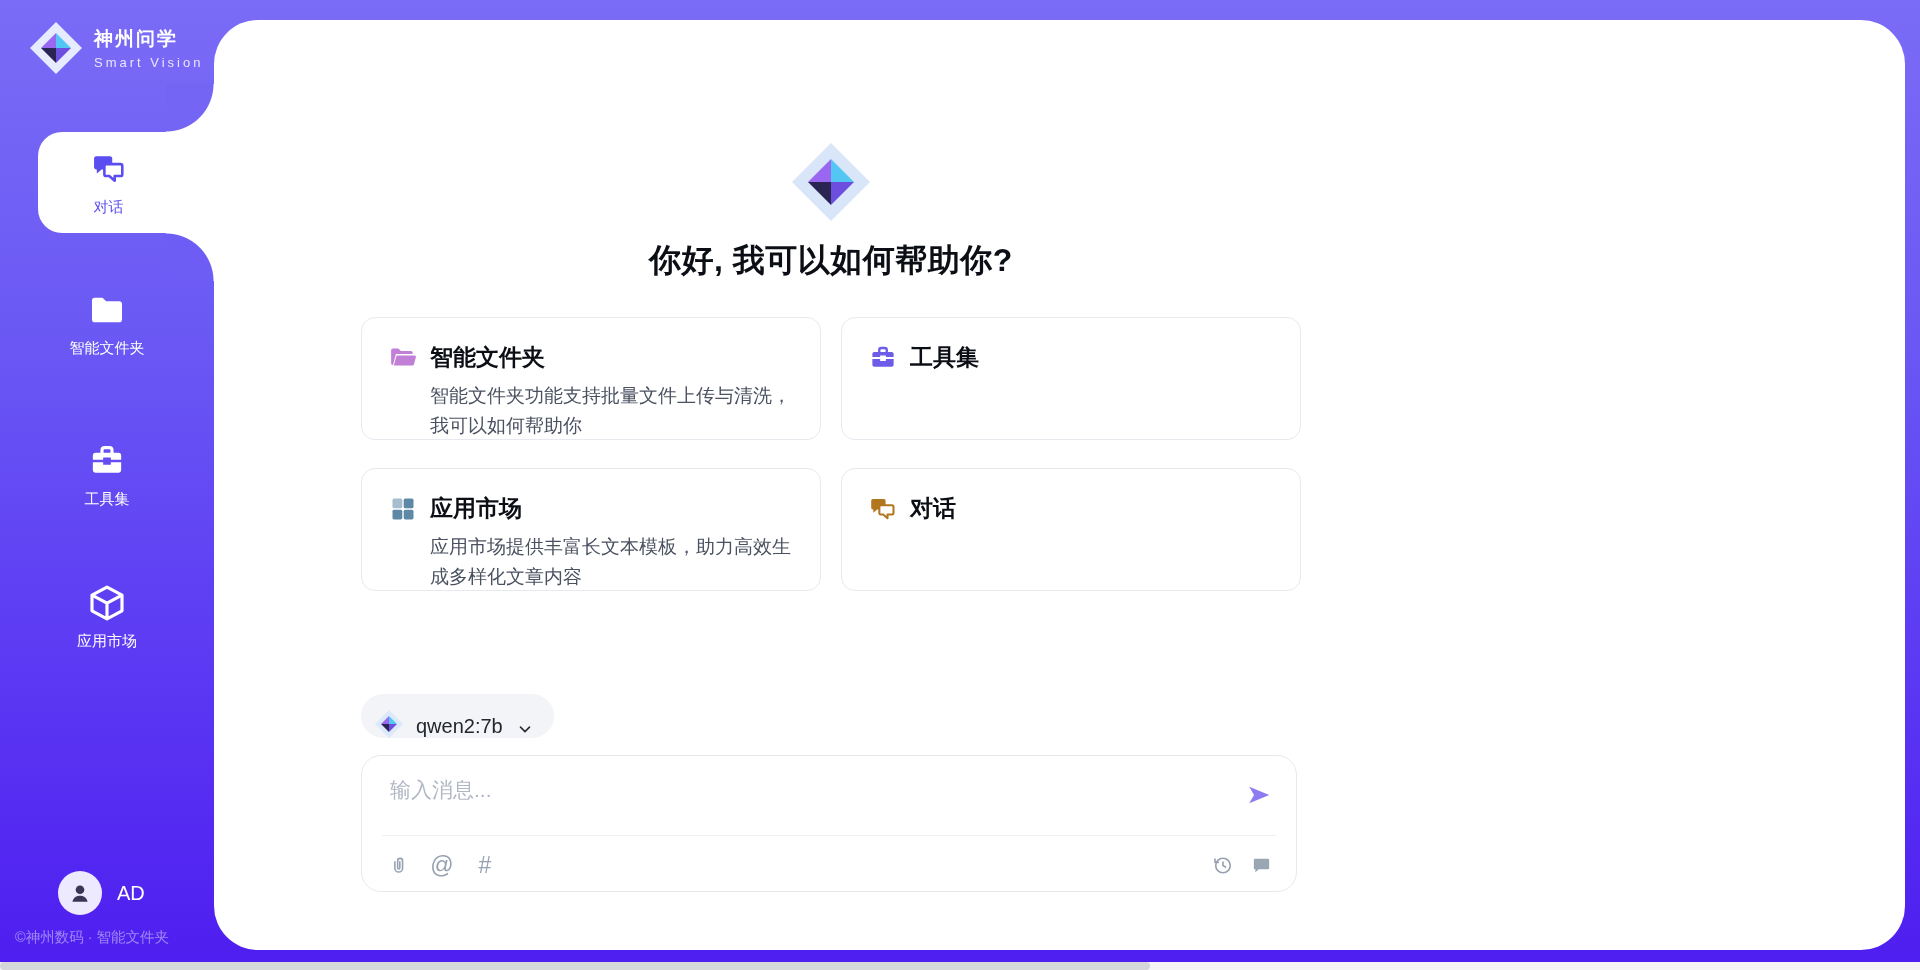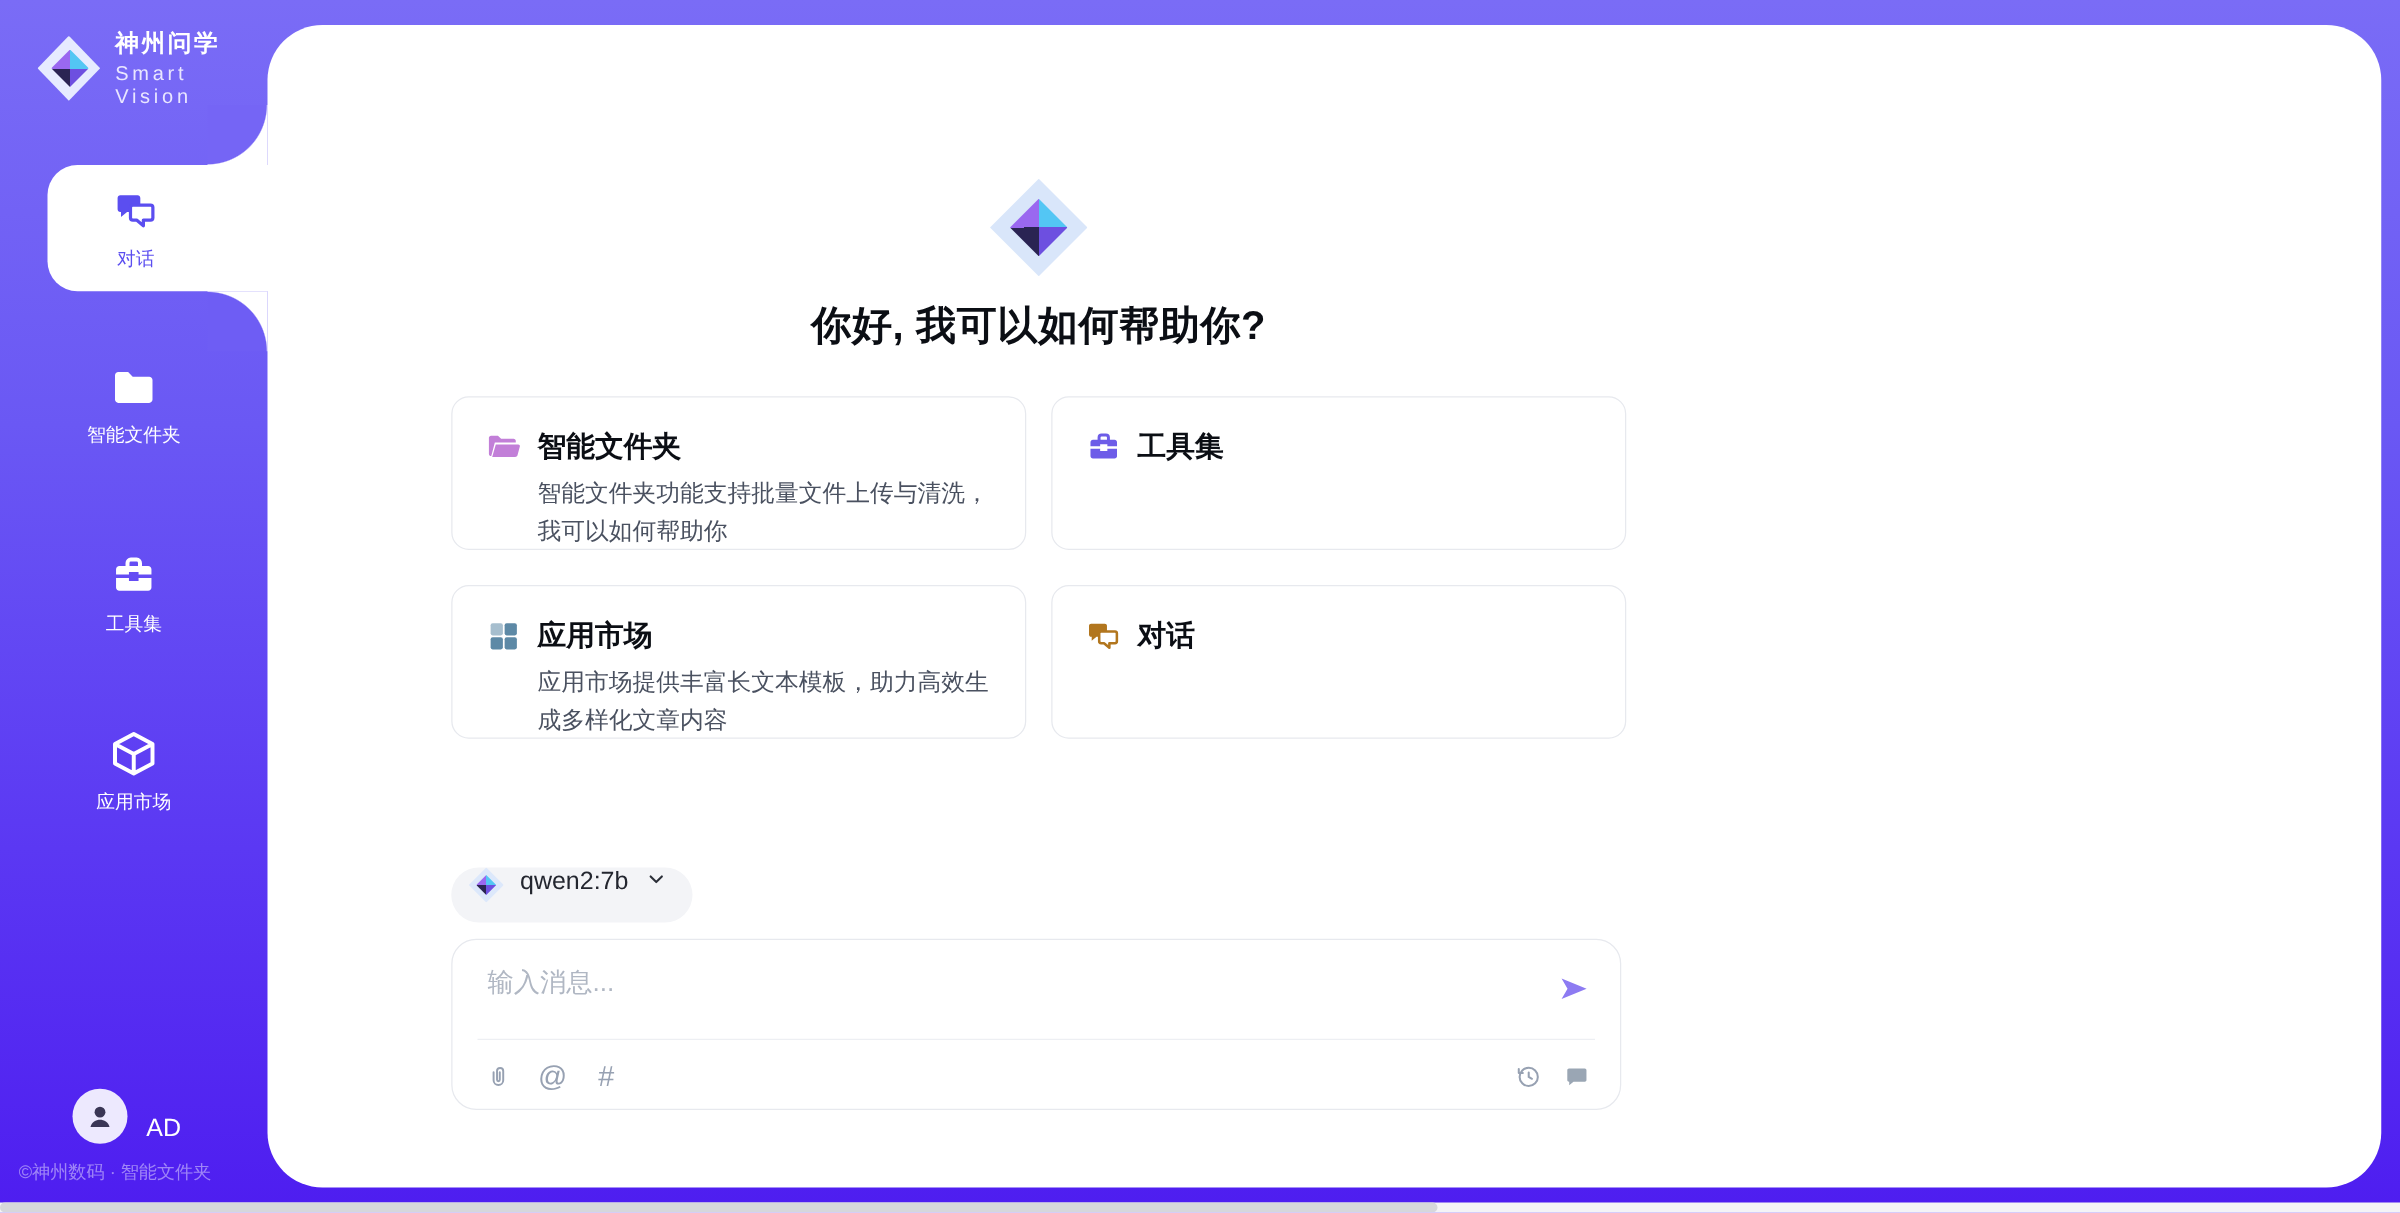--- a/index.html
+++ b/index.html
@@ -5,21 +5,21 @@
   html,body{margin:0;padding:0;overflow:hidden;}
   body{font-family:"Liberation Sans","DejaVu Sans",sans-serif;}
   #app{position:relative;width:1920px;height:970px;overflow:hidden;
        background:linear-gradient(180deg,#7A6CF6 0%,#6A58F4 35%,#5B38F3 70%,#4E1DF0 100%);}
   
   .panel{position:absolute;left:214px;top:20px;width:1691px;height:930px;background:#ffffff;border-radius:44px;}
   
   .sidebar{position:absolute;left:0;top:0;width:214px;height:970px;}
   .brand{position:absolute;left:30px;top:22px;display:flex;align-items:center;gap:12px;}
   .brand-text .cn{color:#ffffff;font-size:19px;font-weight:bold;letter-spacing:2px;}
-  .brand-text .en{color:#e9e6ff;font-size:16px;letter-spacing:3px;margin-top:3px;}
+  .brand-text .en{color:#e9e6ff;font-size:13px;letter-spacing:3px;margin-top:3px;}
   
   .diamond{position:relative;}
   .diamond .outer{position:absolute;inset:0;clip-path:polygon(50% 0,100% 50%,50% 100%,0 50%);}
   .diamond .inner{position:absolute;clip-path:polygon(50% 0,100% 50%,50% 100%,0 50%);
     background:conic-gradient(from 0deg,#53C6F4 0 90deg,#6D4FE0 90deg 180deg,#2A2453 180deg 270deg,#9A68F0 270deg 360deg);}
   .d-brand{width:52px;height:52px;}
   .d-brand .outer{background:rgba(240,246,255,0.92);}
   .d-brand .inner{left:11px;top:11px;width:30px;height:30px;}
   .d-hero{width:78px;height:78px;}
   .d-hero .outer{background:#D9E6FA;}
@@ -33,37 +33,37 @@
     padding-right:36px;box-sizing:border-box;cursor:pointer;}
   .fillet-top{position:absolute;left:166px;top:84px;width:48px;height:48px;
     background:radial-gradient(circle at 0 0,#7565F5 47px,#ffffff 48px);}
   .fillet-bottom{position:absolute;left:166px;top:233px;width:48px;height:48px;
     background:radial-gradient(circle at 0 100%,#6E5DF4 47px,#ffffff 48px);}
   .tab-active .nav-label{color:#5B4EF0;}
   .nav-item{position:absolute;left:0;width:214px;display:flex;flex-direction:column;align-items:center;cursor:pointer;}
   .nav-label{font-size:15px;color:#ffffff;margin-top:9px;}
   .nav-icon{width:40px;height:40px;display:flex;align-items:center;justify-content:center;}
   
-  .user{position:absolute;left:58px;top:871px;display:flex;align-items:flex-end;gap:15px;cursor:pointer;}
+  .user{position:absolute;left:58px;top:871px;display:flex;align-items:center;gap:15px;cursor:pointer;}
   .avatar{width:44px;height:44px;border-radius:50%;background:#EDE9FE;display:flex;align-items:center;justify-content:center;}
   .user-name{color:#ffffff;font-size:20px;}
   .side-footer{position:absolute;left:15px;top:928px;font-size:14.5px;color:rgba(255,255,255,0.45);white-space:nowrap;}
   
   .content{position:absolute;left:361px;top:143px;width:940px;}
   .hero{display:flex;align-items:center;gap:18px;flex-direction:column;}
   .hero-title{font-size:32px;font-weight:800;color:#0b0e14;letter-spacing:0.5px;}
   .cards{margin-top:34px;display:grid;grid-template-columns:460px 460px;grid-auto-rows:123px;column-gap:20px;row-gap:28px;}
   .card{background:#ffffff;border:1px solid #E7E9EE;border-radius:14px;box-sizing:border-box;padding:24px 26px 0 26px;cursor:pointer;}
   .card-head{display:flex;align-items:center;gap:12px;}
   .card-icon{width:30px;height:30px;flex:0 0 30px;display:flex;align-items:center;justify-content:center;}
   .card-title{font-size:23px;font-weight:800;color:#0b0e14;}
   .card-desc{margin:8px 0 0 42px;font-size:19px;line-height:30px;color:#4A5160;width:378px;}
   
   .chat{position:absolute;left:361px;top:694px;width:940px;}
-  .model-pill{display:inline-flex;align-items:flex-start;gap:13px;height:44px;padding:0 20px 0 14px;border-radius:24px;
+  .model-pill{display:inline-flex;align-items:flex-end;gap:13px;height:44px;padding:0 20px 0 14px;border-radius:24px;
     background:#F3F4F7;cursor:pointer;}
   .model-label{font-size:20px;color:#23262F;}
   .input-box{position:relative;margin-top:13px;width:936px;height:137px;border:1px solid #E7E9EE;border-radius:20px;
     box-sizing:border-box;background:#fff;}
   .input-box textarea{position:absolute;left:26px;top:18px;width:700px;height:50px;border:none;outline:none;resize:none;
     font-family:inherit;font-size:21px;color:#30343d;background:transparent;}
   .input-box textarea::placeholder{color:#B0B7C3;}
   .input-divider{position:absolute;left:20px;right:20px;top:79px;height:1px;background:#EDEFF3;}
   .tool-row-left{position:absolute;left:24px;top:96px;display:flex;align-items:center;gap:17px;}
   .tool-row-right{position:absolute;right:22px;top:96px;display:flex;align-items:center;gap:13px;}

